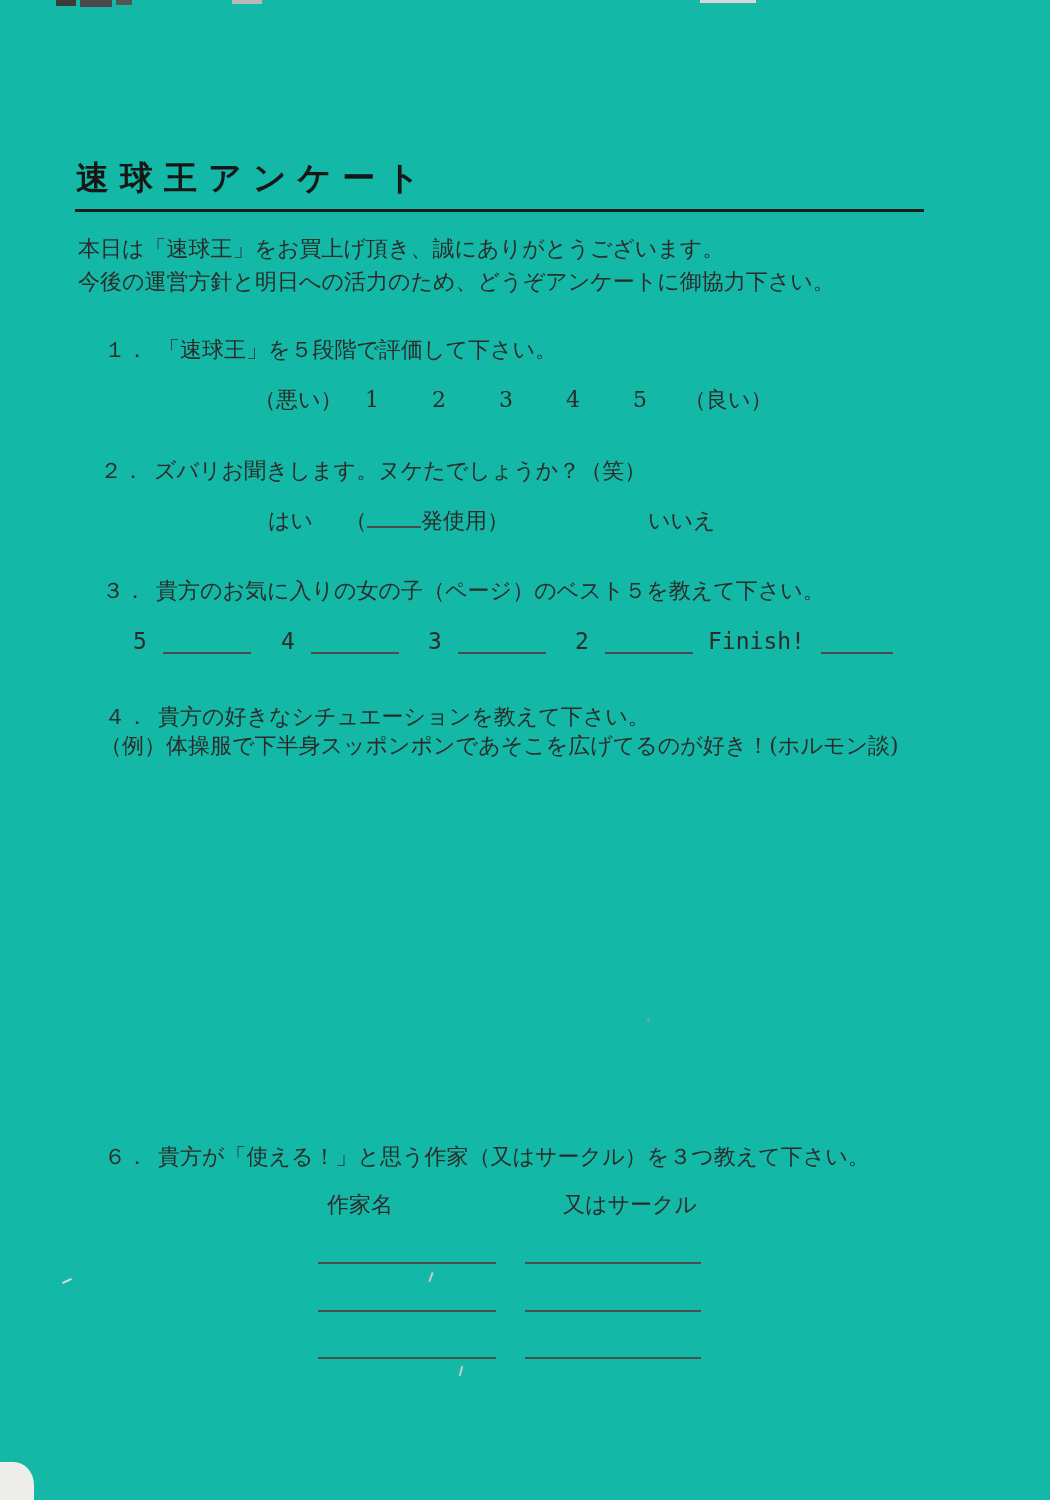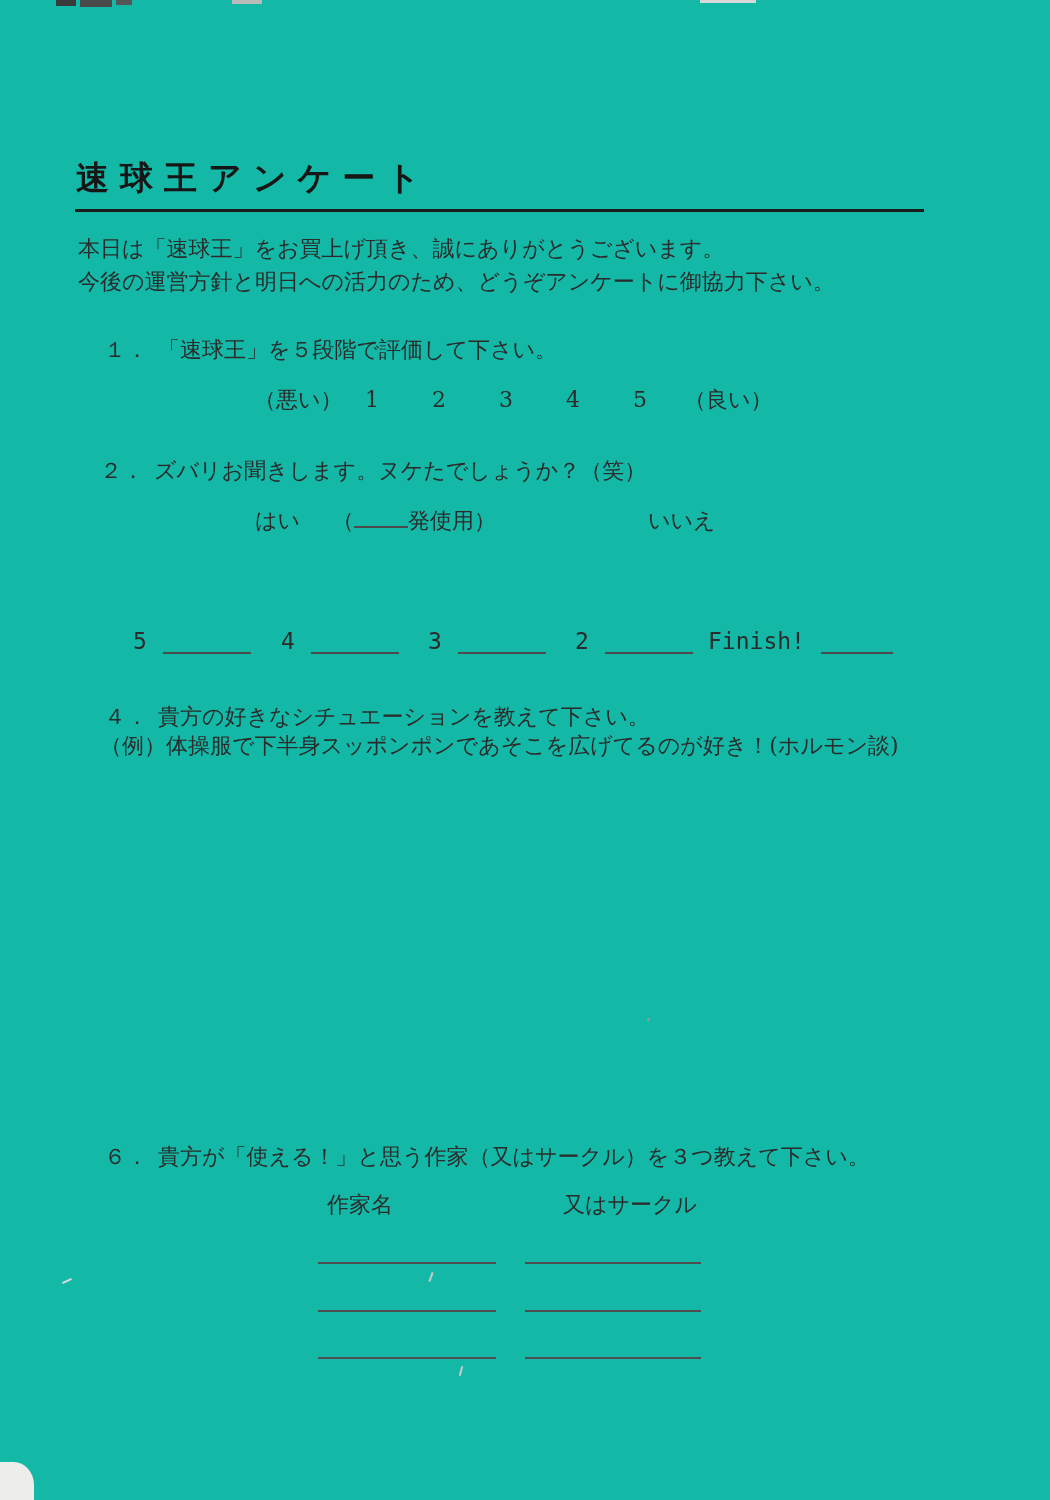--- a/index.html
+++ b/index.html
@@ -71,27 +71,30 @@
     <span class="abs body-text" style="left:432px;top:386px;">2</span>
     <span class="abs body-text" style="left:499px;top:386px;">3</span>
     <span class="abs body-text" style="left:566px;top:386px;">4</span>
     <span class="abs body-text" style="left:633px;top:386px;">5</span>
     <span class="abs body-text" style="left:684px;top:386px;font-family:Liberation Serif, serif;">（良い）</span>
   </div>
 
   <div class="abs body-text" style="left:100px;top:457px;">
     <span class="q-num">２．</span><span>ズバリお聞きします。ヌケたでしょうか？（笑）</span>
   </div>
-  <div class="abs body-text" style="left:255px;top:507px;">
+  <div class="abs body-text" style="left:268px;top:507px;">
     <span>はい</span>
     <span style="display:inline-block;width:18px;"></span>
     <span>（</span><span class="blank" style="width:54px;"></span><span>発使用）</span>
   </div>
   <div class="abs body-text" style="left:648px;top:507px;">いいえ</div>
 
+  <div class="abs body-text" style="left:102px;top:577px;">
+    <span class="q-num">３．</span><span>貴方のお気に入りの女の子（ページ）のベスト５を教えて下さい。</span>
+  </div>
   <div>
     <span class="abs rank-item" style="left:133px;top:628px;">
       <span class="mono">5</span>
       <span class="blank" style="width:88px;"></span>
     </span>
     <span class="abs rank-item" style="left:281px;top:628px;">
       <span class="mono">4</span>
       <span class="blank" style="width:88px;"></span>
     </span>
     <span class="abs rank-item" style="left:428px;top:628px;">

